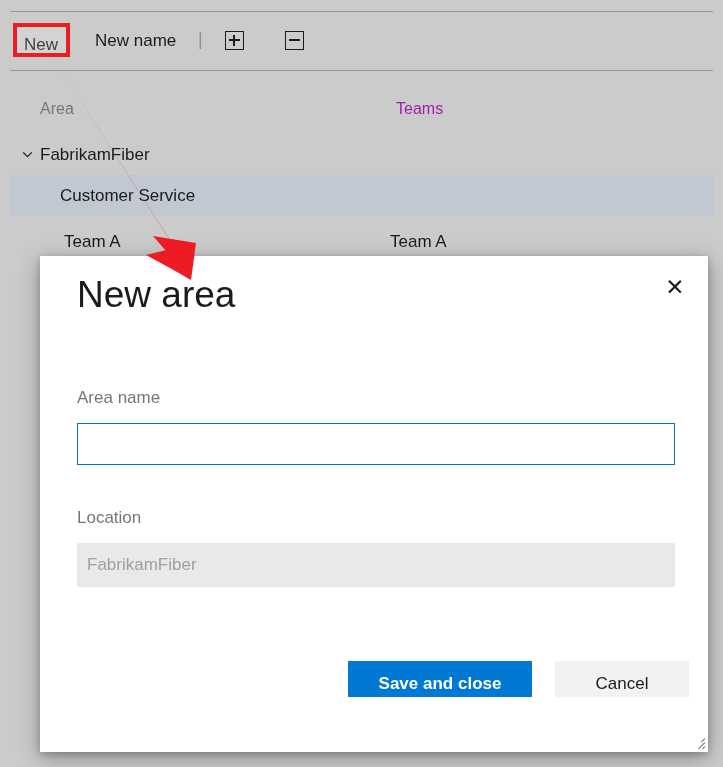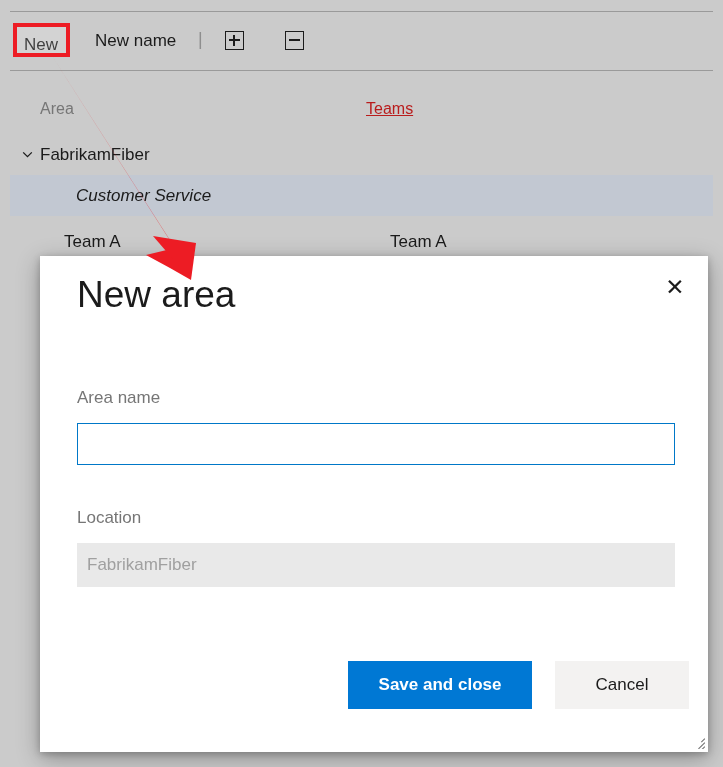--- a/index.html
+++ b/index.html
@@ -97,25 +97,24 @@
   
   #col-head-area {
     position: absolute;
     left: 40px;
     top: 100px;
     font-size: 16px;
     color: #767676;
   }
   #col-head-teams {
     position: absolute;
-    left: 366px;
+    left: 396px;
     top: 100px;
     font-size: 16px;
-    color: #b91c1c;
-    text-decoration: underline;
+    color: #a21caf;
   }
 
   .trow {
     position: absolute;
     left: 10px;
     right: 10px;
     height: 41px;
   }
   .trow.selected { background: #c2c8d2; }
   .trow .chev {
@@ -137,21 +136,21 @@
     position: absolute;
     left: 380px;
     top: 11px;
     font-size: 17px;
     color: #1b1b1b;
     white-space: nowrap;
   }
   #row-0 { top: 134px; }
   #row-0 .c-area { left: 30px; }
   #row-1 { top: 175px; }
-  #row-1 .c-area { left: 66px; font-style: italic; }
+  #row-1 .c-area { left: 50px; }
   #row-2 { top: 221px; text-align: center; }
   #row-2 .c-area { left: 54px; }
 
   
   #dialog {
     position: absolute;
     left: 40px;
     top: 256px;
     width: 668px;
     height: 496px;
@@ -230,21 +229,21 @@
 
   #dialog-actions {
     position: absolute;
     left: 0;
     top: 405px;
     width: 100%;
     height: 46px;
   }
   .dlg-btn {
     position: absolute;
-    height: 48px;
+    height: 36px;
     box-sizing: border-box;
     font-family: "Liberation Sans", sans-serif;
     font-size: 17px;
     border: none;
     cursor: pointer;
     line-height: 46px;
     padding: 0;
     text-align: center;
   }
   #btn-save {

